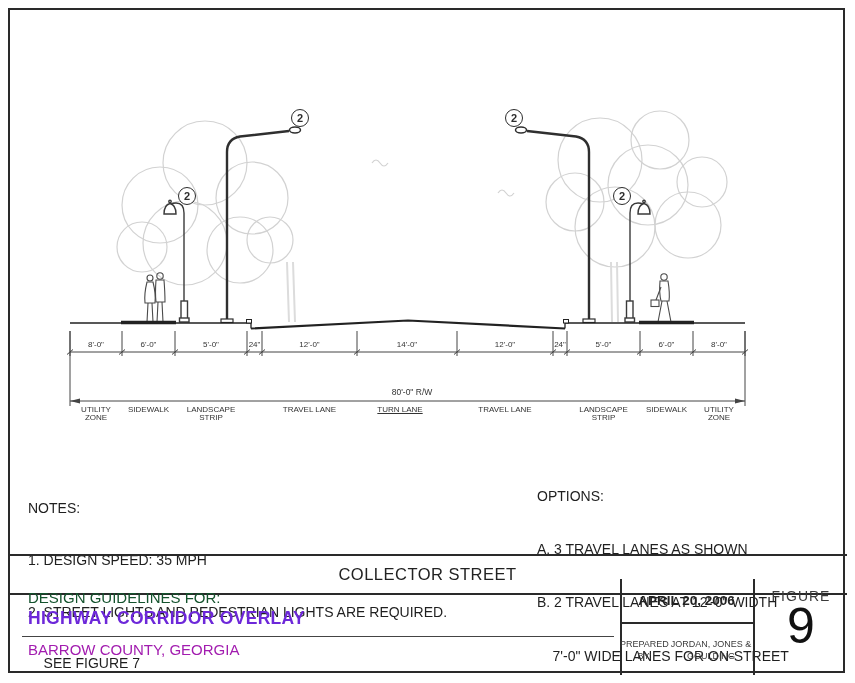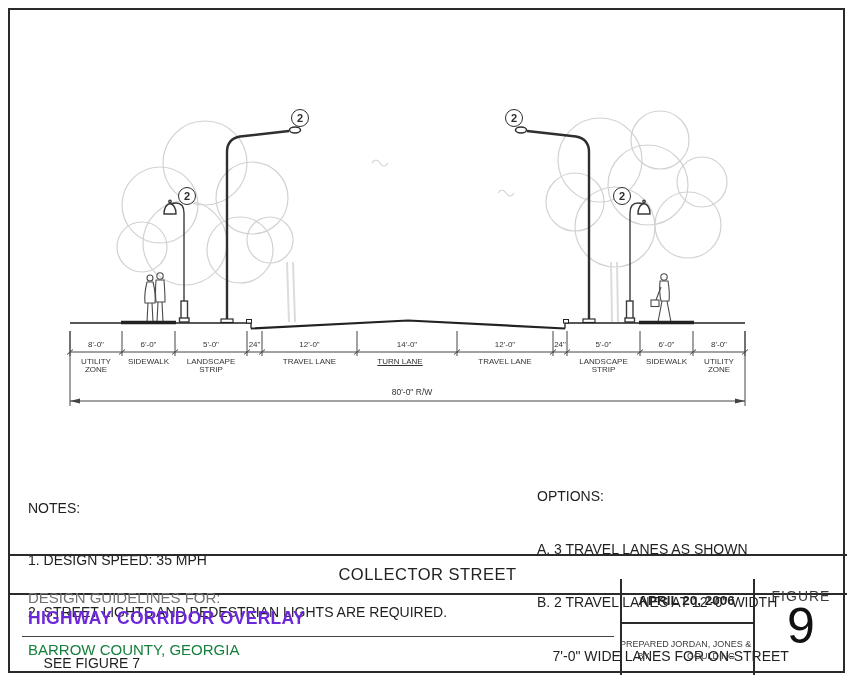--- a/index.html
+++ b/index.html
@@ -5,44 +5,44 @@
   html,body{margin:0;padding:0;background:#fff;}
   .page{position:relative;width:855px;height:683px;background:#fff;overflow:hidden;
         font-family:"Liberation Sans","DejaVu Sans",sans-serif;color:#262626;}
   .frame{position:absolute;left:8px;top:8px;width:837px;height:665px;
          border:2px solid #2a2a2a;box-sizing:border-box;}
   svg.drawing{position:absolute;left:0;top:0;}
   
   .dim-w{position:absolute;font-size:8px;line-height:9px;color:#333;white-space:pre;
          transform:translateX(-50%);letter-spacing:0px;}
   .dim-z{position:absolute;font-size:8px;line-height:8px;color:#333;text-align:center;
-         transform:translateX(-50%);}
+         transform:translateX(-50%);margin-top:48px;}
   .rw-label{position:absolute;left:412px;top:387px;transform:translateX(-50%);
             font-size:8.5px;color:#333;white-space:pre;}
   
   .callout{position:absolute;width:18px;height:18px;border:1.6px solid #2d2d2d;border-radius:50%;
            box-sizing:border-box;background:#fff;font-size:11px;font-weight:bold;color:#2d2d2d;
            display:flex;align-items:center;justify-content:center;}
   
   .notes{position:absolute;left:28px;top:466px;font-size:14px;line-height:17.2px;
          color:#1f1f1f;white-space:pre;}
   .options{position:absolute;left:537px;top:452px;font-size:14px;line-height:17.8px;
            color:#1f1f1f;white-space:pre;}
   
   .collector-bar{position:absolute;left:8px;top:554px;width:839px;height:41px;box-sizing:border-box;
                  border-top:2px solid #2a2a2a;border-bottom:2px solid #2a2a2a;
                  display:flex;align-items:center;justify-content:center;
                  font-size:16.5px;letter-spacing:0.5px;color:#222;}
   
   .tb-left{position:absolute;left:8px;top:579px;width:614px;height:96px;box-sizing:border-box;
            border-right:2px solid #2a2a2a;}
-  .tb-prefix{position:absolute;left:20px;top:10px;font-size:15px;color:#737373;}
+  .tb-prefix{position:absolute;left:20px;top:10px;font-size:15px;color:#14532d;}
   .tb-title{position:absolute;left:20px;top:29px;font-size:17.5px;font-weight:bold;color:#6d28d9;letter-spacing:0.3px;}
   .tb-divider{position:absolute;left:14px;top:57px;width:592px;border-top:1.5px solid #444;}
-  .tb-location{position:absolute;left:20px;top:62px;font-size:15px;color:#15803d;}
+  .tb-location{position:absolute;left:20px;top:62px;font-size:15px;color:#a21caf;}
   .tb-mid{position:absolute;left:620px;top:579px;width:135px;height:96px;box-sizing:border-box;
           border-right:2px solid #2a2a2a;padding-left:20px;}
   .tb-date{position:absolute;left:0;top:0;width:100%;height:45px;box-sizing:border-box;
            border-bottom:2px solid #2a2a2a;display:flex;align-items:center;justify-content:center;
            font-size:13.5px;font-weight:600;color:#222;}
   .tb-prep{position:absolute;left:0;top:45px;width:100%;height:51px;display:flex;flex-direction:row;
            align-items:center;justify-content:center;font-size:9px;color:#3a3a3a;line-height:12px;text-align:center;}
   .tb-fig{position:absolute;left:755px;top:579px;width:92px;height:96px;}
   .tb-fig-label{position:absolute;left:0;top:9px;width:100%;text-align:center;
                 font-size:14px;letter-spacing:1px;color:#3a3a3a;}

